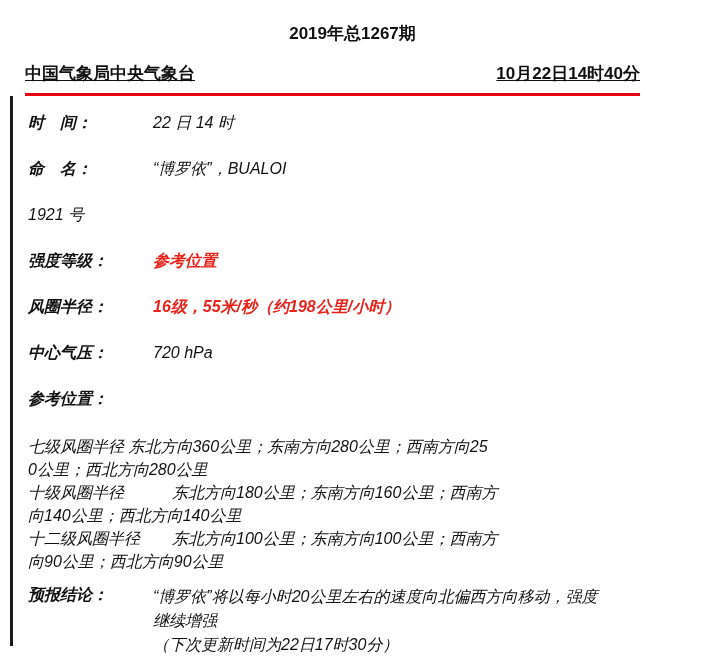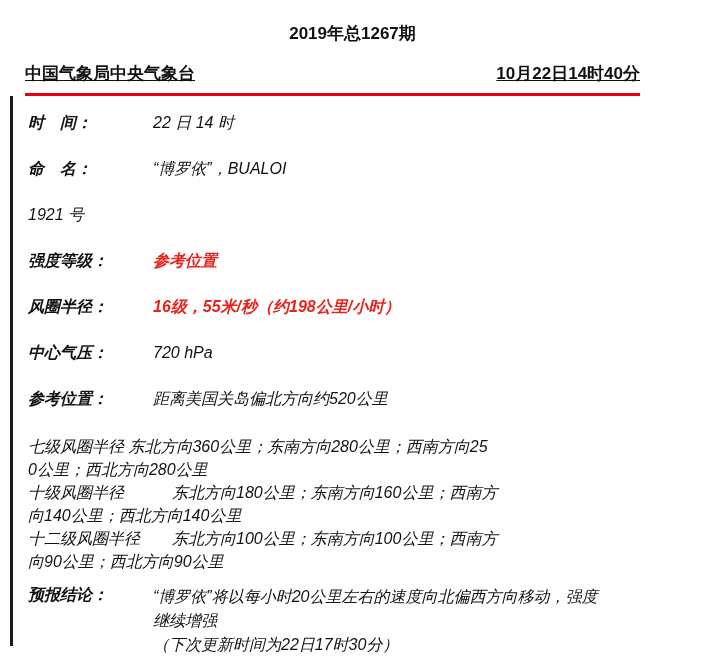--- a/index.html
+++ b/index.html
@@ -117,21 +117,20 @@
       <div class="row-value red">16级，55米/秒（约198公里/小时）</div>
     </div>
 
     <div class="row">
       <div class="row-label">中心气压：</div>
       <div class="row-value">720 hPa</div>
     </div>
 
     <div class="row">
       <div class="row-label">参考位置：</div>
-      <div class="row-value">距离美国关岛偏北方向约520公里</div>
     </div>
 
     <div class="row wind">
       <div class="row-value">七级风圈半径 东北方向360公里；东南方向280公里；西南方向25
 0公里；西北方向280公里
 十级风圈半径　　　东北方向180公里；东南方向160公里；西南方
 向140公里；西北方向140公里
 十二级风圈半径　　东北方向100公里；东南方向100公里；西南方
 向90公里；西北方向90公里</div>
     </div>

